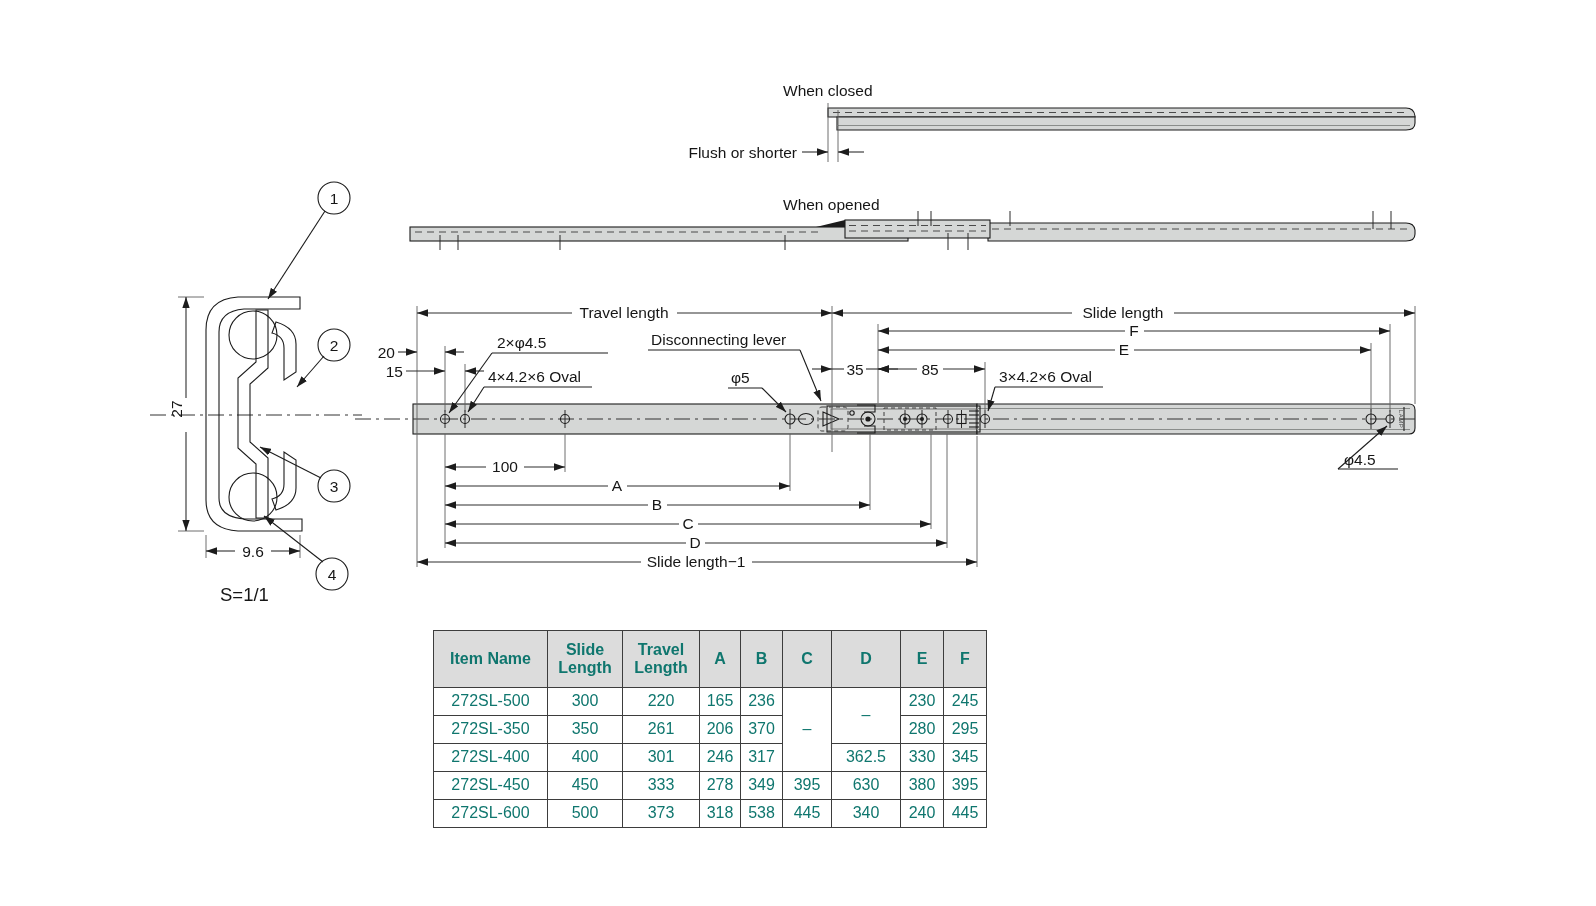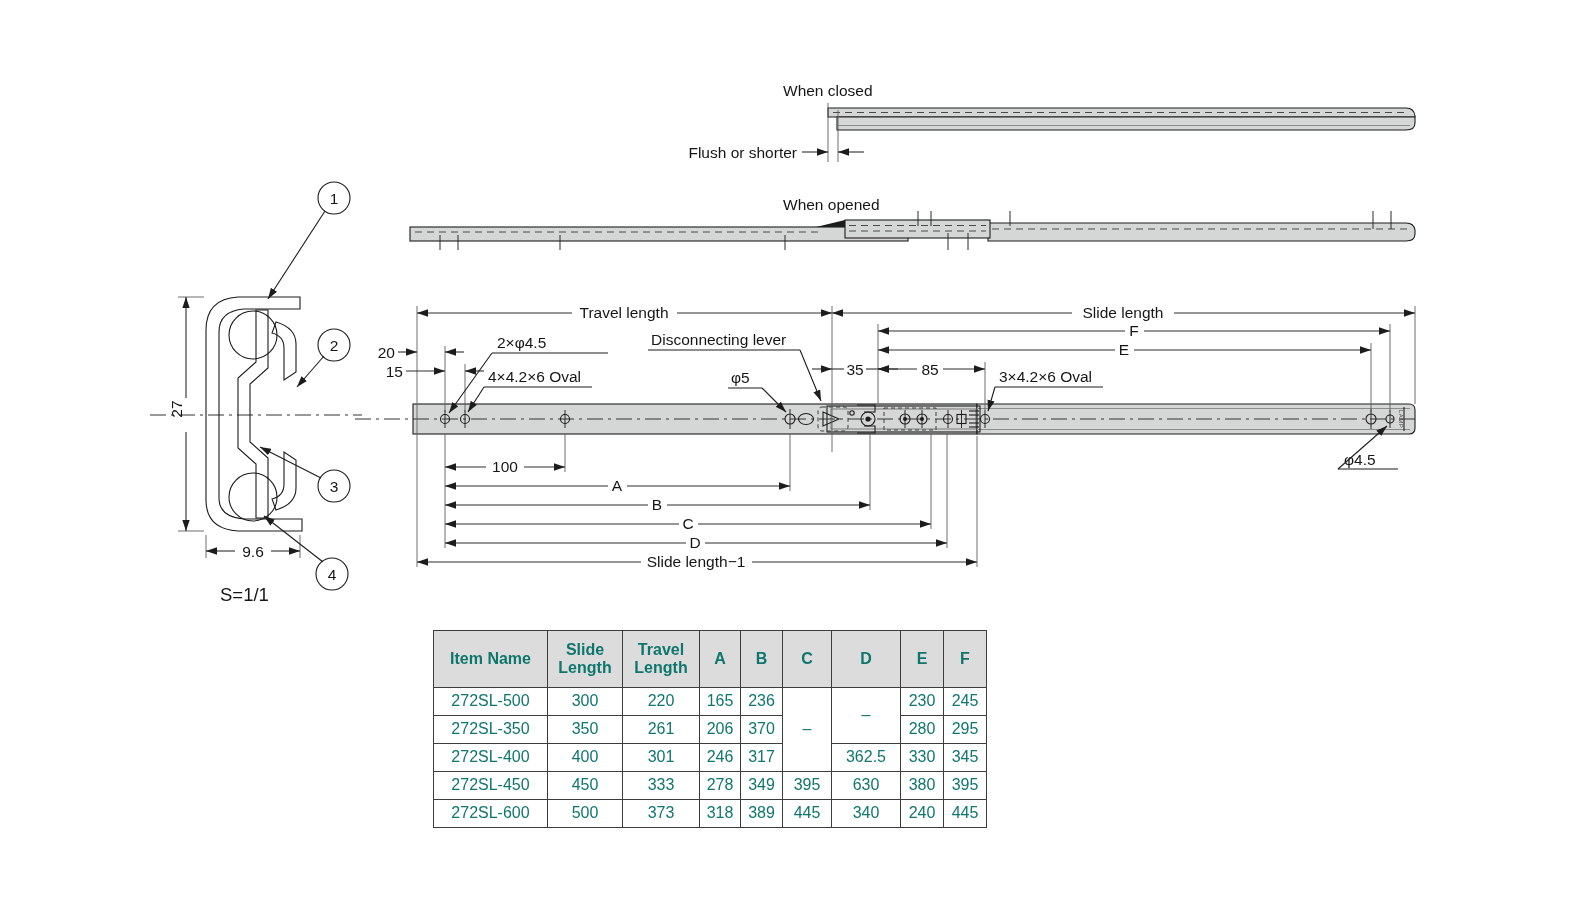--- a/index.html
+++ b/index.html
@@ -397,21 +397,21 @@
       <td>395</td>
       <td>630</td>
       <td>380</td>
       <td>395</td>
     </tr>
     <tr>
       <td>272SL-600</td>
       <td>500</td>
       <td>373</td>
       <td>318</td>
-      <td>389</td>
+      <td>538</td>
       <td>445</td>
       <td>340</td>
       <td>240</td>
       <td>445</td>
     </tr>
   </tbody>
 </table>
 
 </div>
 

